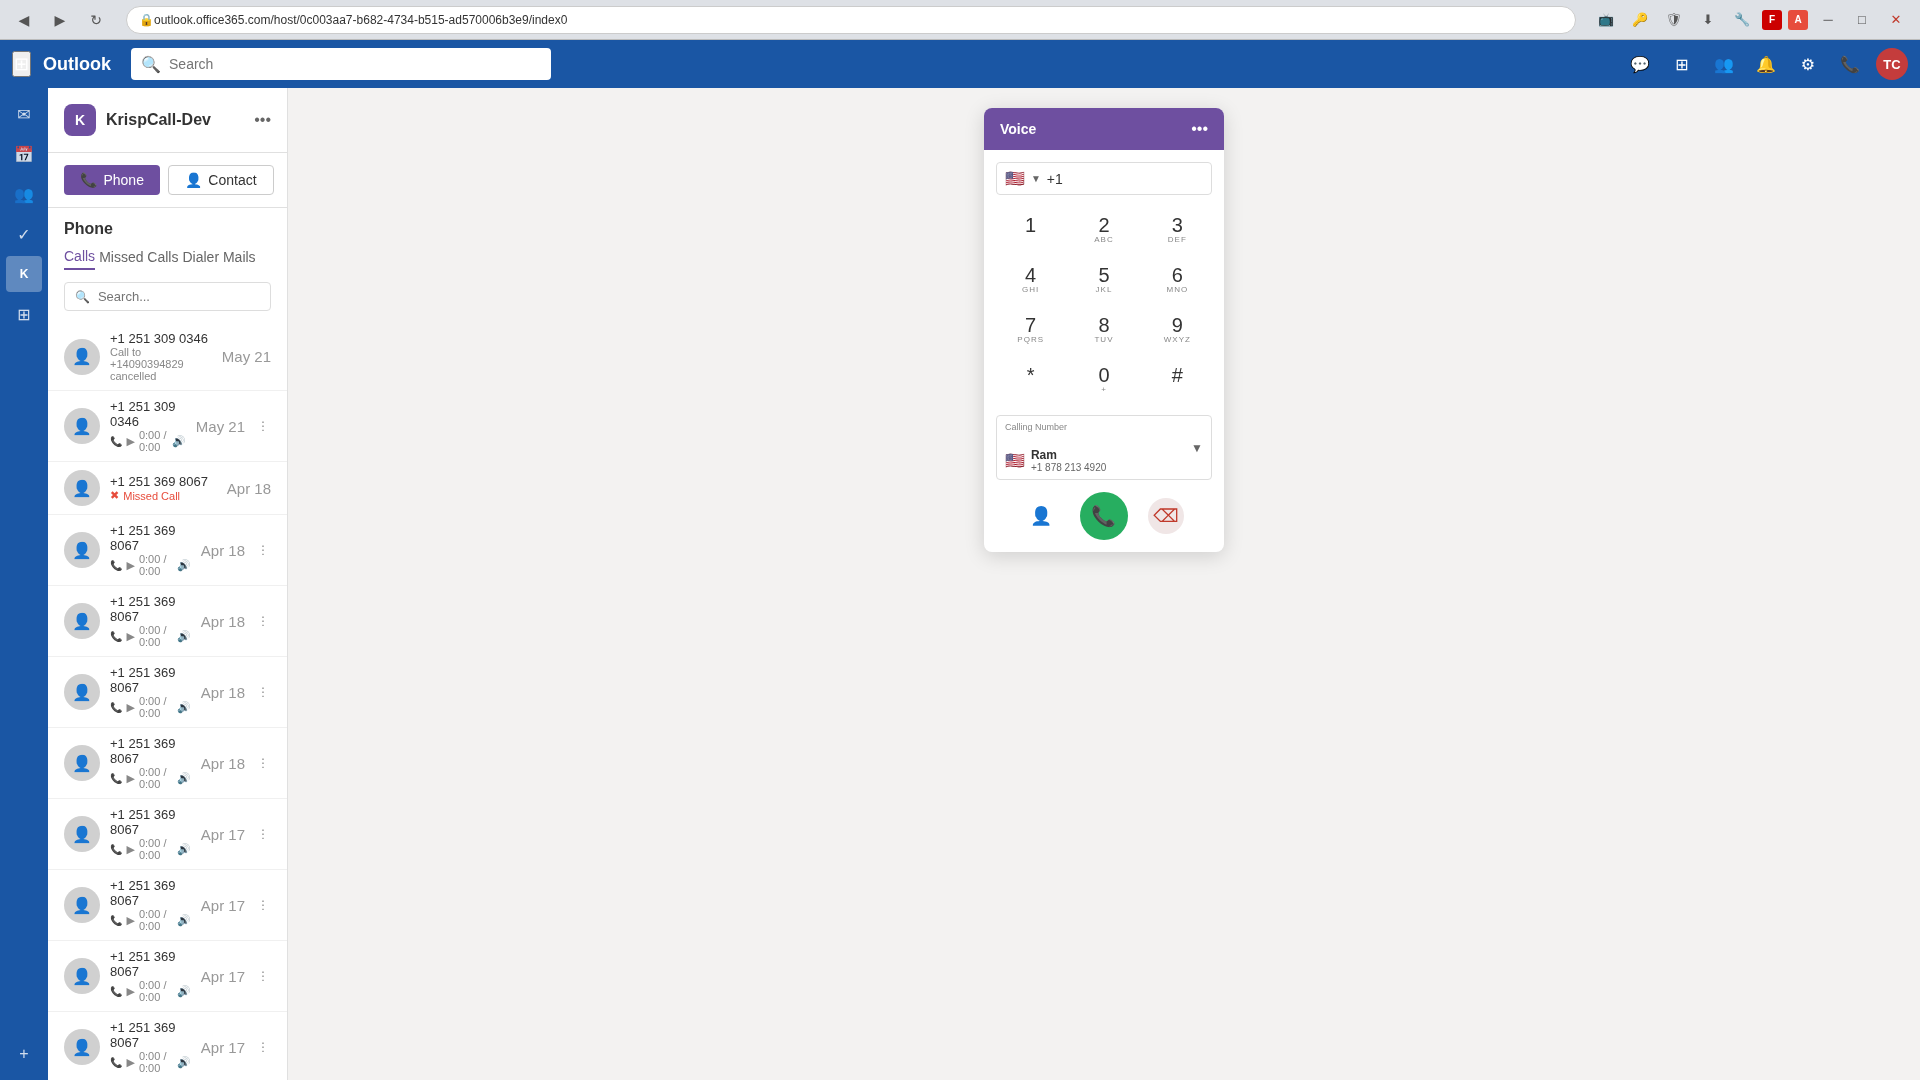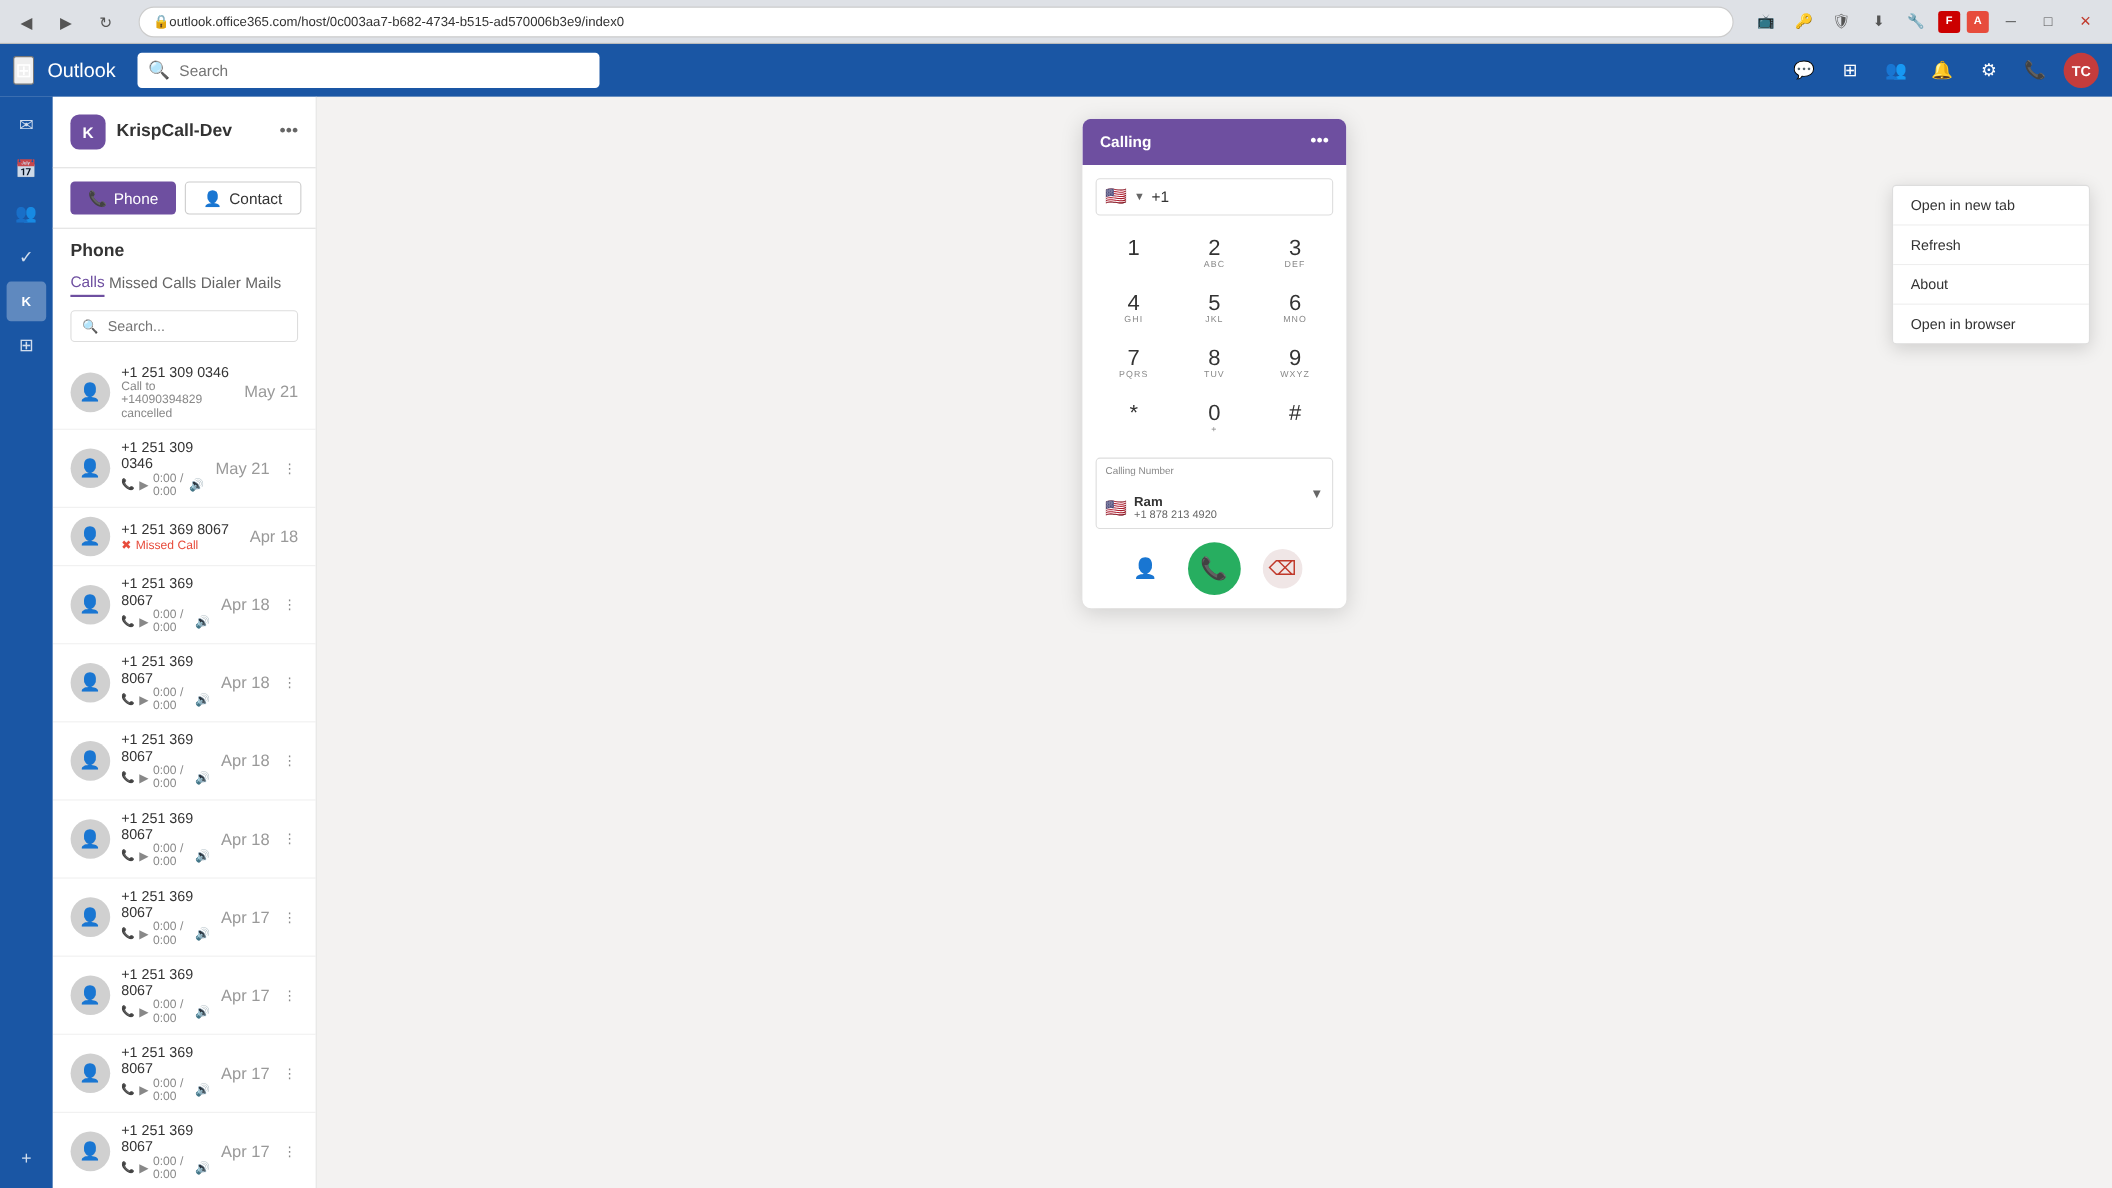--- a/index.html
+++ b/index.html
@@ -64,21 +64,21 @@
     
     .outlook-header {
       background: #1a56a4;
       height: 48px;
       display: flex;
       align-items: center;
       padding: 0 12px;
       gap: 12px;
     }
     .app-grid-icon { color: white; font-size: 18px; cursor: pointer; }
-    .outlook-logo { color: white; font-size: 18px; font-weight: 400; margin-right: 8px; }
+    .outlook-logo { color: white; font-size: 18px; font-weight: 700; margin-right: 8px; }
     .header-search {
       flex: 0 0 420px;
       height: 32px;
       background: white;
       border-radius: 4px;
       display: flex;
       align-items: center;
       padding: 0 10px;
       gap: 8px;
     }
@@ -639,21 +639,21 @@
         <span class="call-date">Apr 17</span>
         <button class="call-action-btn">⋮</button>
       </div>
     </div>
   </div>
 
   <div class="main-content">
 
     <div class="dialer-panel">
       <div class="dialer-header">
-        <span class="dialer-title">Calling</span>
+        <span class="dialer-title">Voice</span>
         <button class="dialer-menu-btn">•••</button>
       </div>
       <div class="dialer-body">
         <div class="country-selector">
           <span class="flag">🇺🇸</span>
           <span style="font-size:10px; color:#666;">▼</span>
           <span class="country-code">+1</span>
         </div>
 
         <div class="numpad">
@@ -722,24 +722,15 @@
         </div>
 
         <div class="dialer-actions">
           <button class="dialer-action-btn">👤</button>
           <button class="call-btn">📞</button>
           <button class="dialer-action-btn backspace-btn">⌫</button>
         </div>
       </div>
     </div>
 
-    <div class="context-menu">
-      <div class="context-menu-item">Open in new tab</div>
-      <div class="context-menu-divider"></div>
-      <div class="context-menu-item">Refresh</div>
-      <div class="context-menu-divider"></div>
-      <div class="context-menu-item">About</div>
-      <div class="context-menu-divider"></div>
-      <div class="context-menu-item">Open in browser</div>
-    </div>
 
   </div>
 </div>
 
 </body></html>

